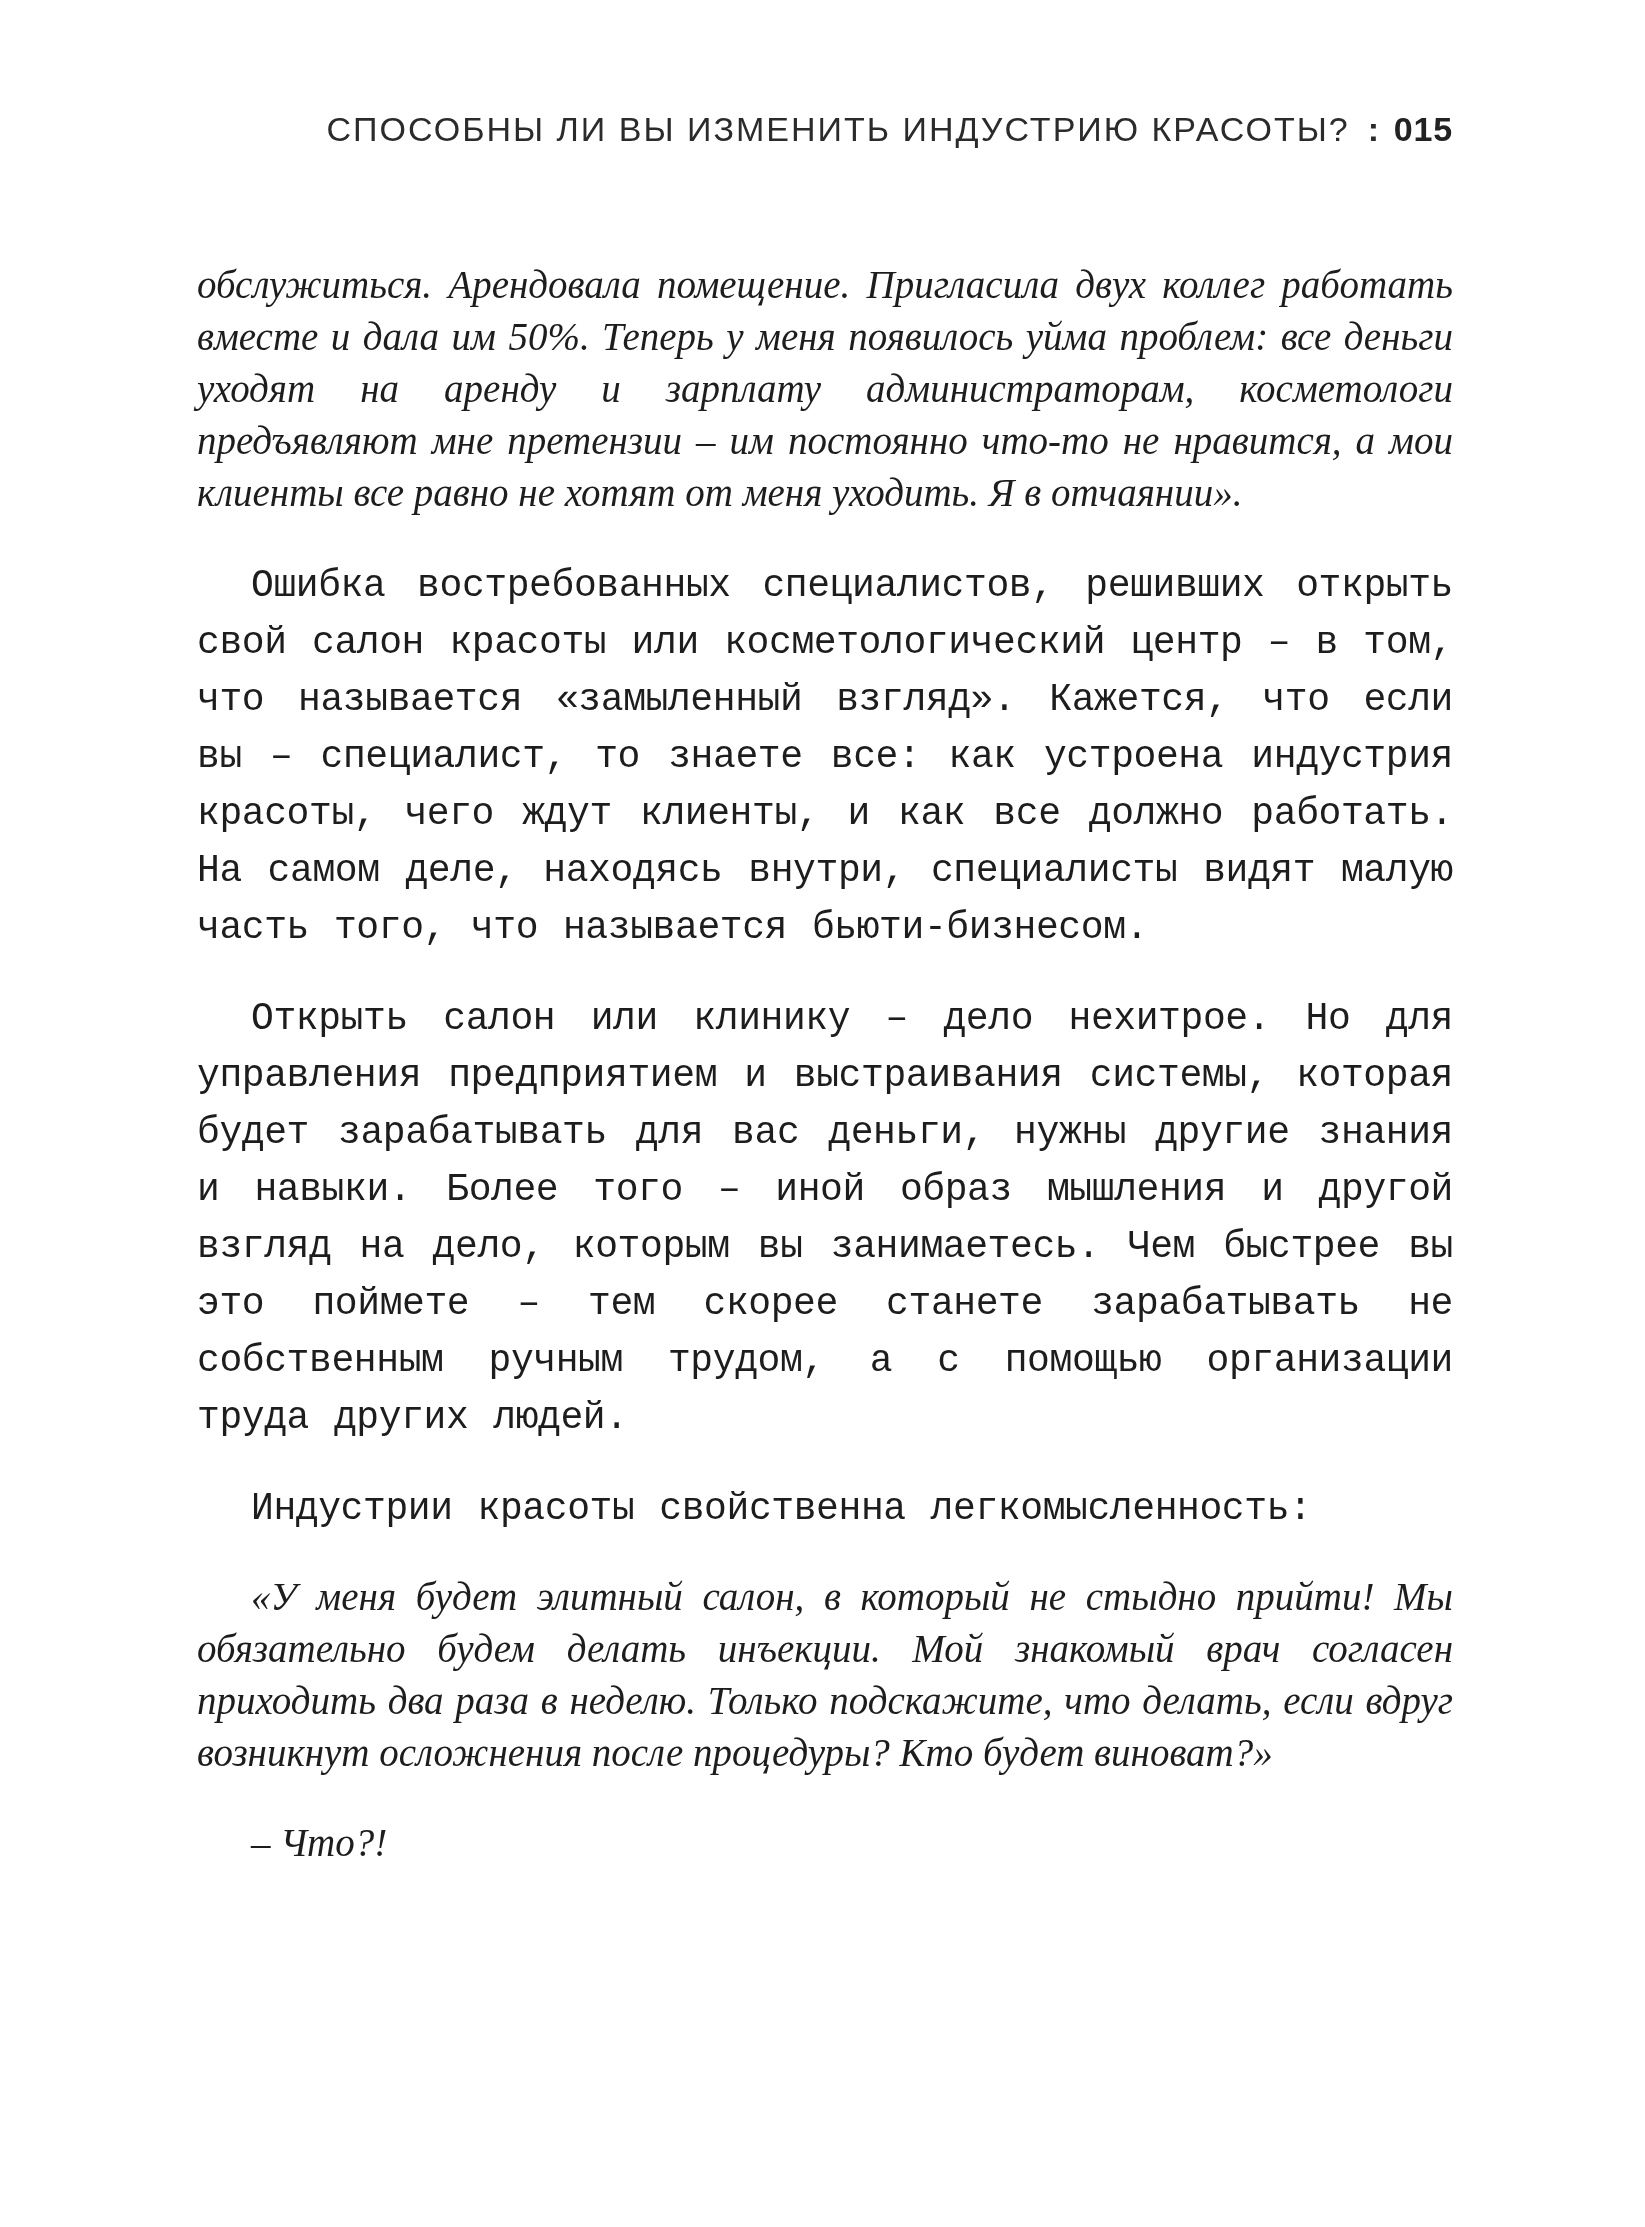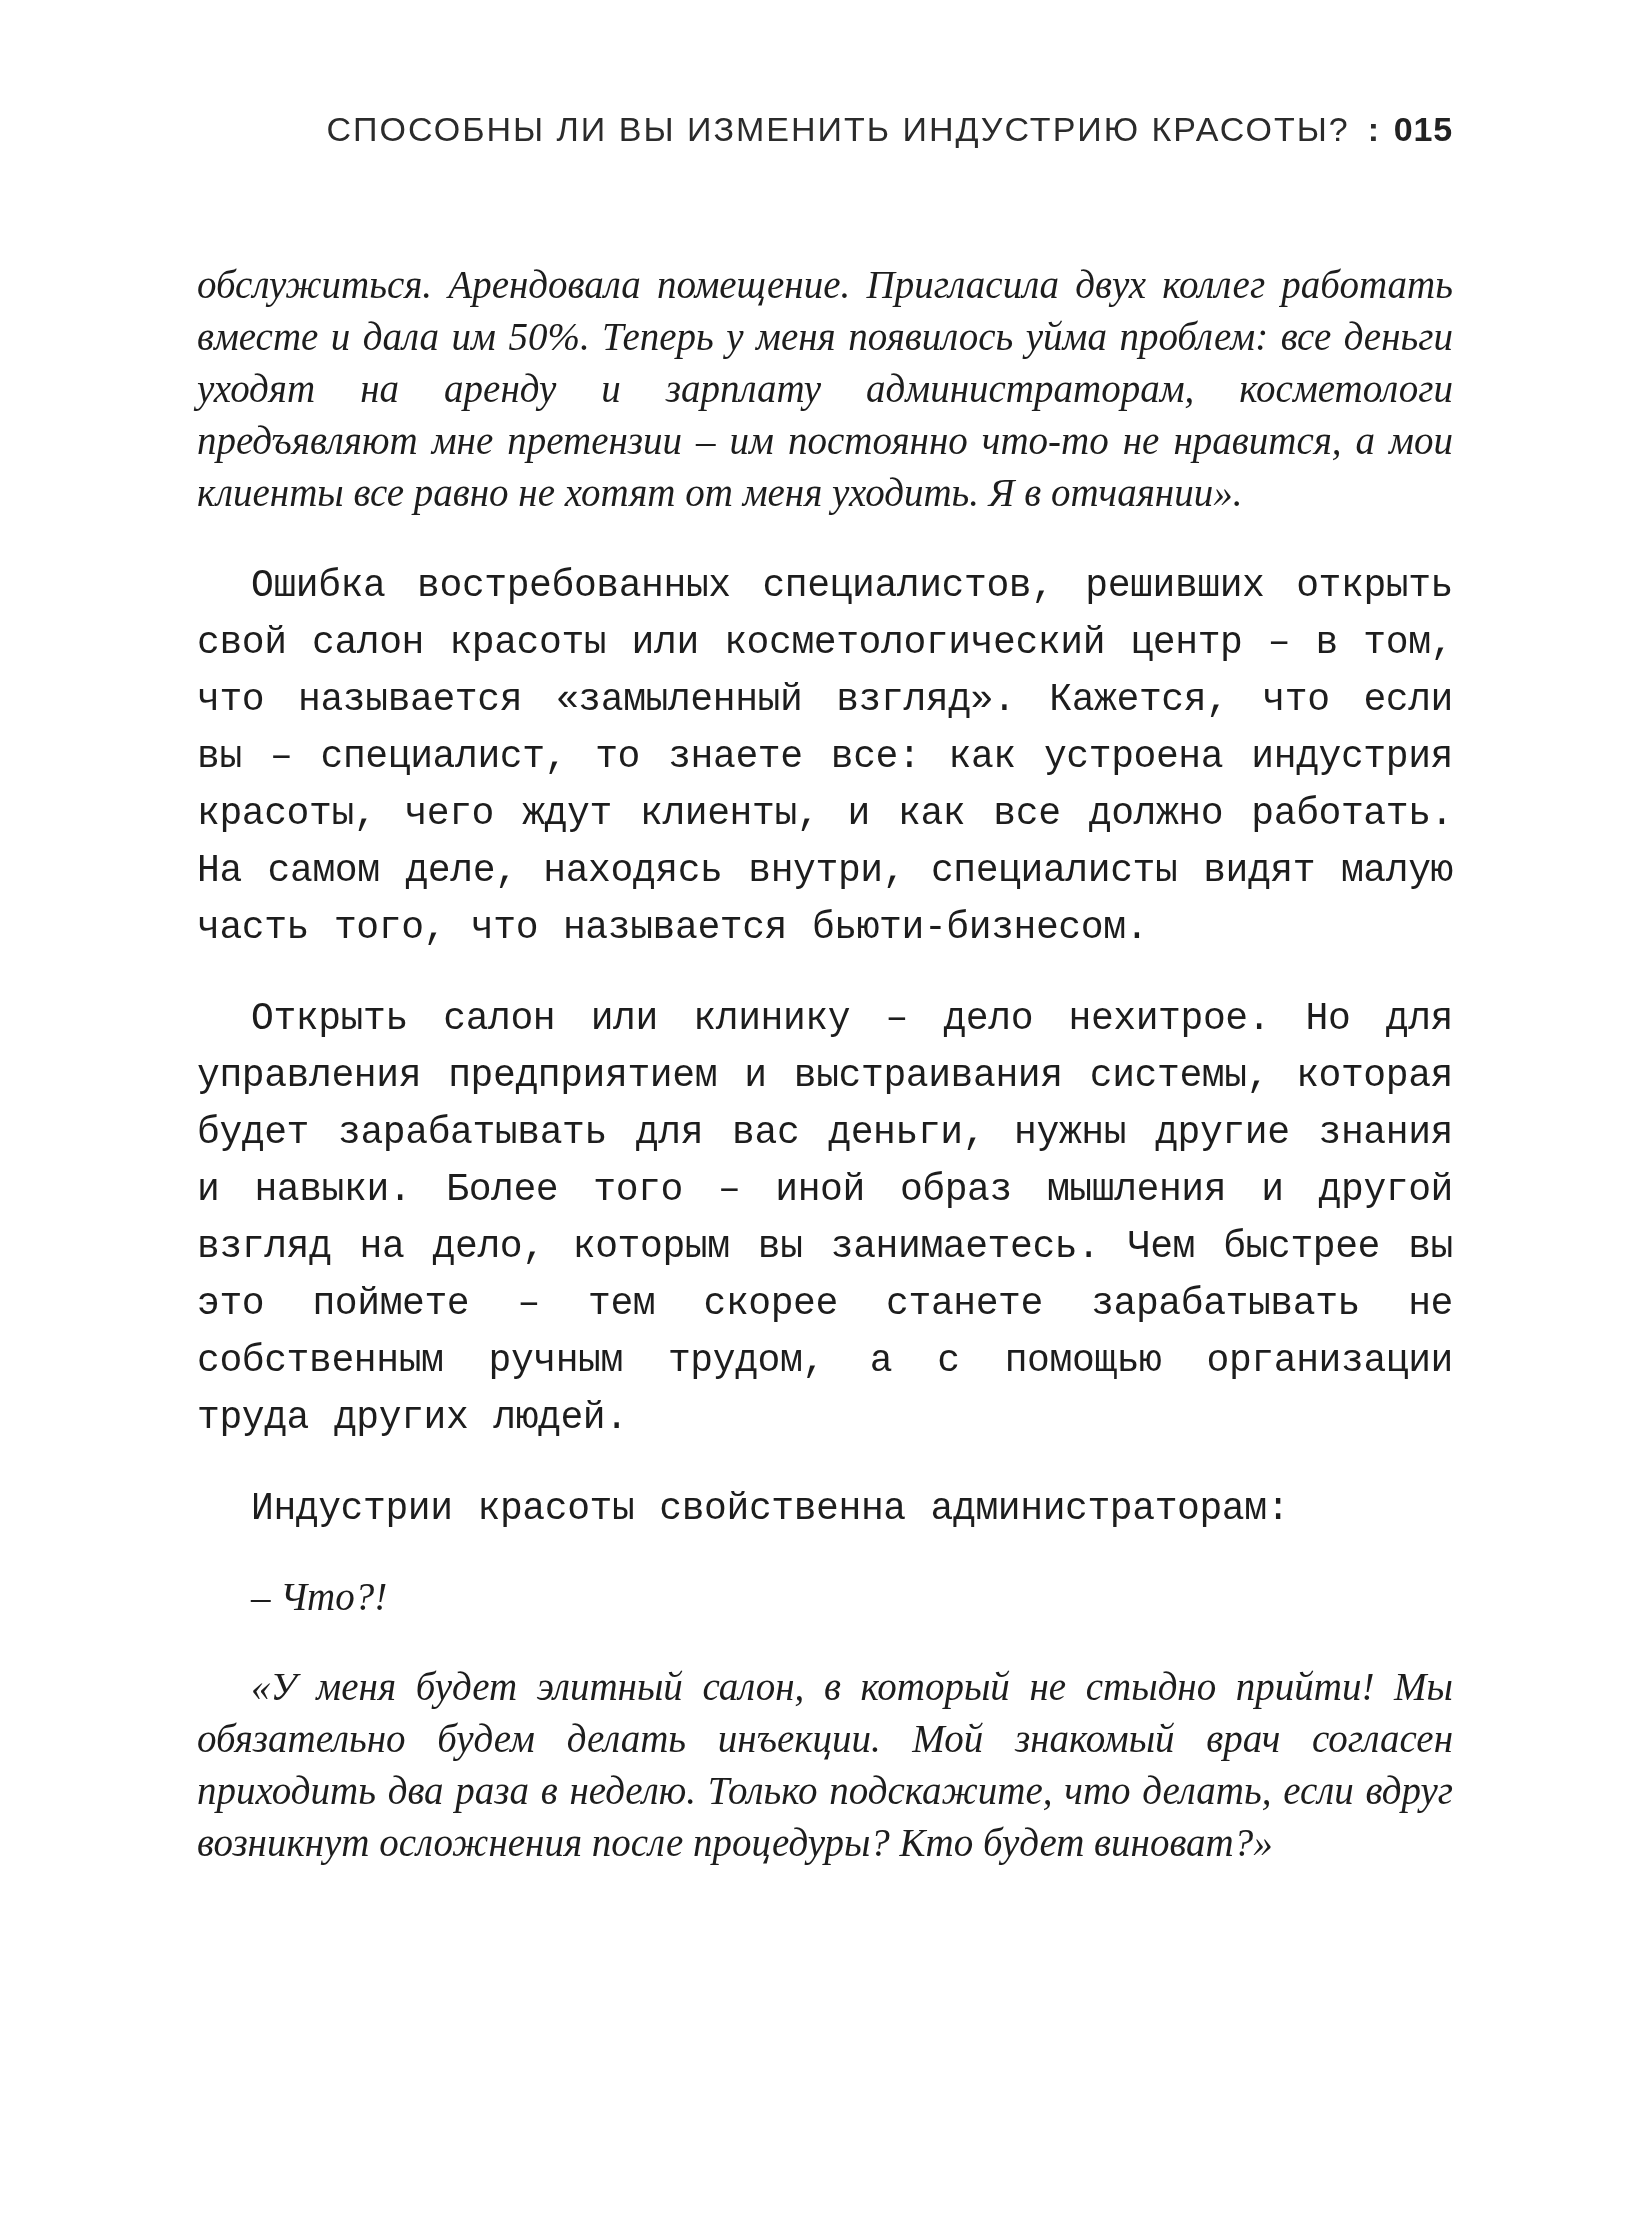--- a/index.html
+++ b/index.html
@@ -79,19 +79,19 @@
 
   <div class="running-head">
     <span>СПОСОБНЫ ЛИ ВЫ ИЗМЕНИТЬ ИНДУСТРИЮ КРАСОТЫ?</span><span class="sep">:</span><span class="pagenum">015</span>
   </div>
 
   <div class="body-block">
 
   <p class="para serif-italic">обслужиться. Арендовала помещение. Пригласила двух коллег работать вместе и дала им 50%. Теперь у меня появилось уйма проблем: все деньги уходят на аренду и зарплату администраторам, косметологи предъявляют мне претензии – им постоянно что-то не нравится, а мои клиенты все равно не хотят от меня уходить. Я в отчаянии».</p>
       <p class="para regular indent">Ошибка востребованных специалистов, решивших открыть свой салон красоты или косметологический центр – в том, что называется «замыленный взгляд». Кажется, что если вы – специалист, то знаете все: как устроена индустрия красоты, чего ждут клиенты, и как все должно работать. На самом деле, находясь внутри, специалисты видят малую часть того, что называется бьюти-бизнесом.</p>
       <p class="para regular indent">Открыть салон или клинику – дело нехитрое. Но для управления предприятием и выстраивания системы, которая будет зарабатывать для вас деньги, нужны другие знания и навыки. Более того – иной образ мышления и другой взгляд на дело, которым вы занимаетесь. Чем быстрее вы это поймете – тем скорее станете зарабатывать не собственным ручным трудом, а с помощью организации труда других людей.</p>
-      <p class="para regular indent">Индустрии красоты свойственна администраторам:</p>
+      <p class="para regular indent">Индустрии красоты свойственна легкомысленность:</p>
+      <p class="para serif-italic indent">«У меня будет элитный салон, в который не стыдно прийти! Мы обязательно будем делать инъекции. Мой знакомый врач согласен приходить два раза в неделю. Только подскажите, что делать, если вдруг возникнут осложнения после процедуры? Кто будет виноват?»</p>
       <p class="para serif-italic indent">– Что?!</p>
-      <p class="para serif-italic indent">«У меня будет элитный салон, в который не стыдно прийти! Мы обязательно будем делать инъекции. Мой знакомый врач согласен приходить два раза в неделю. Только подскажите, что делать, если вдруг возникнут осложнения после процедуры? Кто будет виноват?»</p>
     </div>
 
 </div>
 
 
 </body></html>

